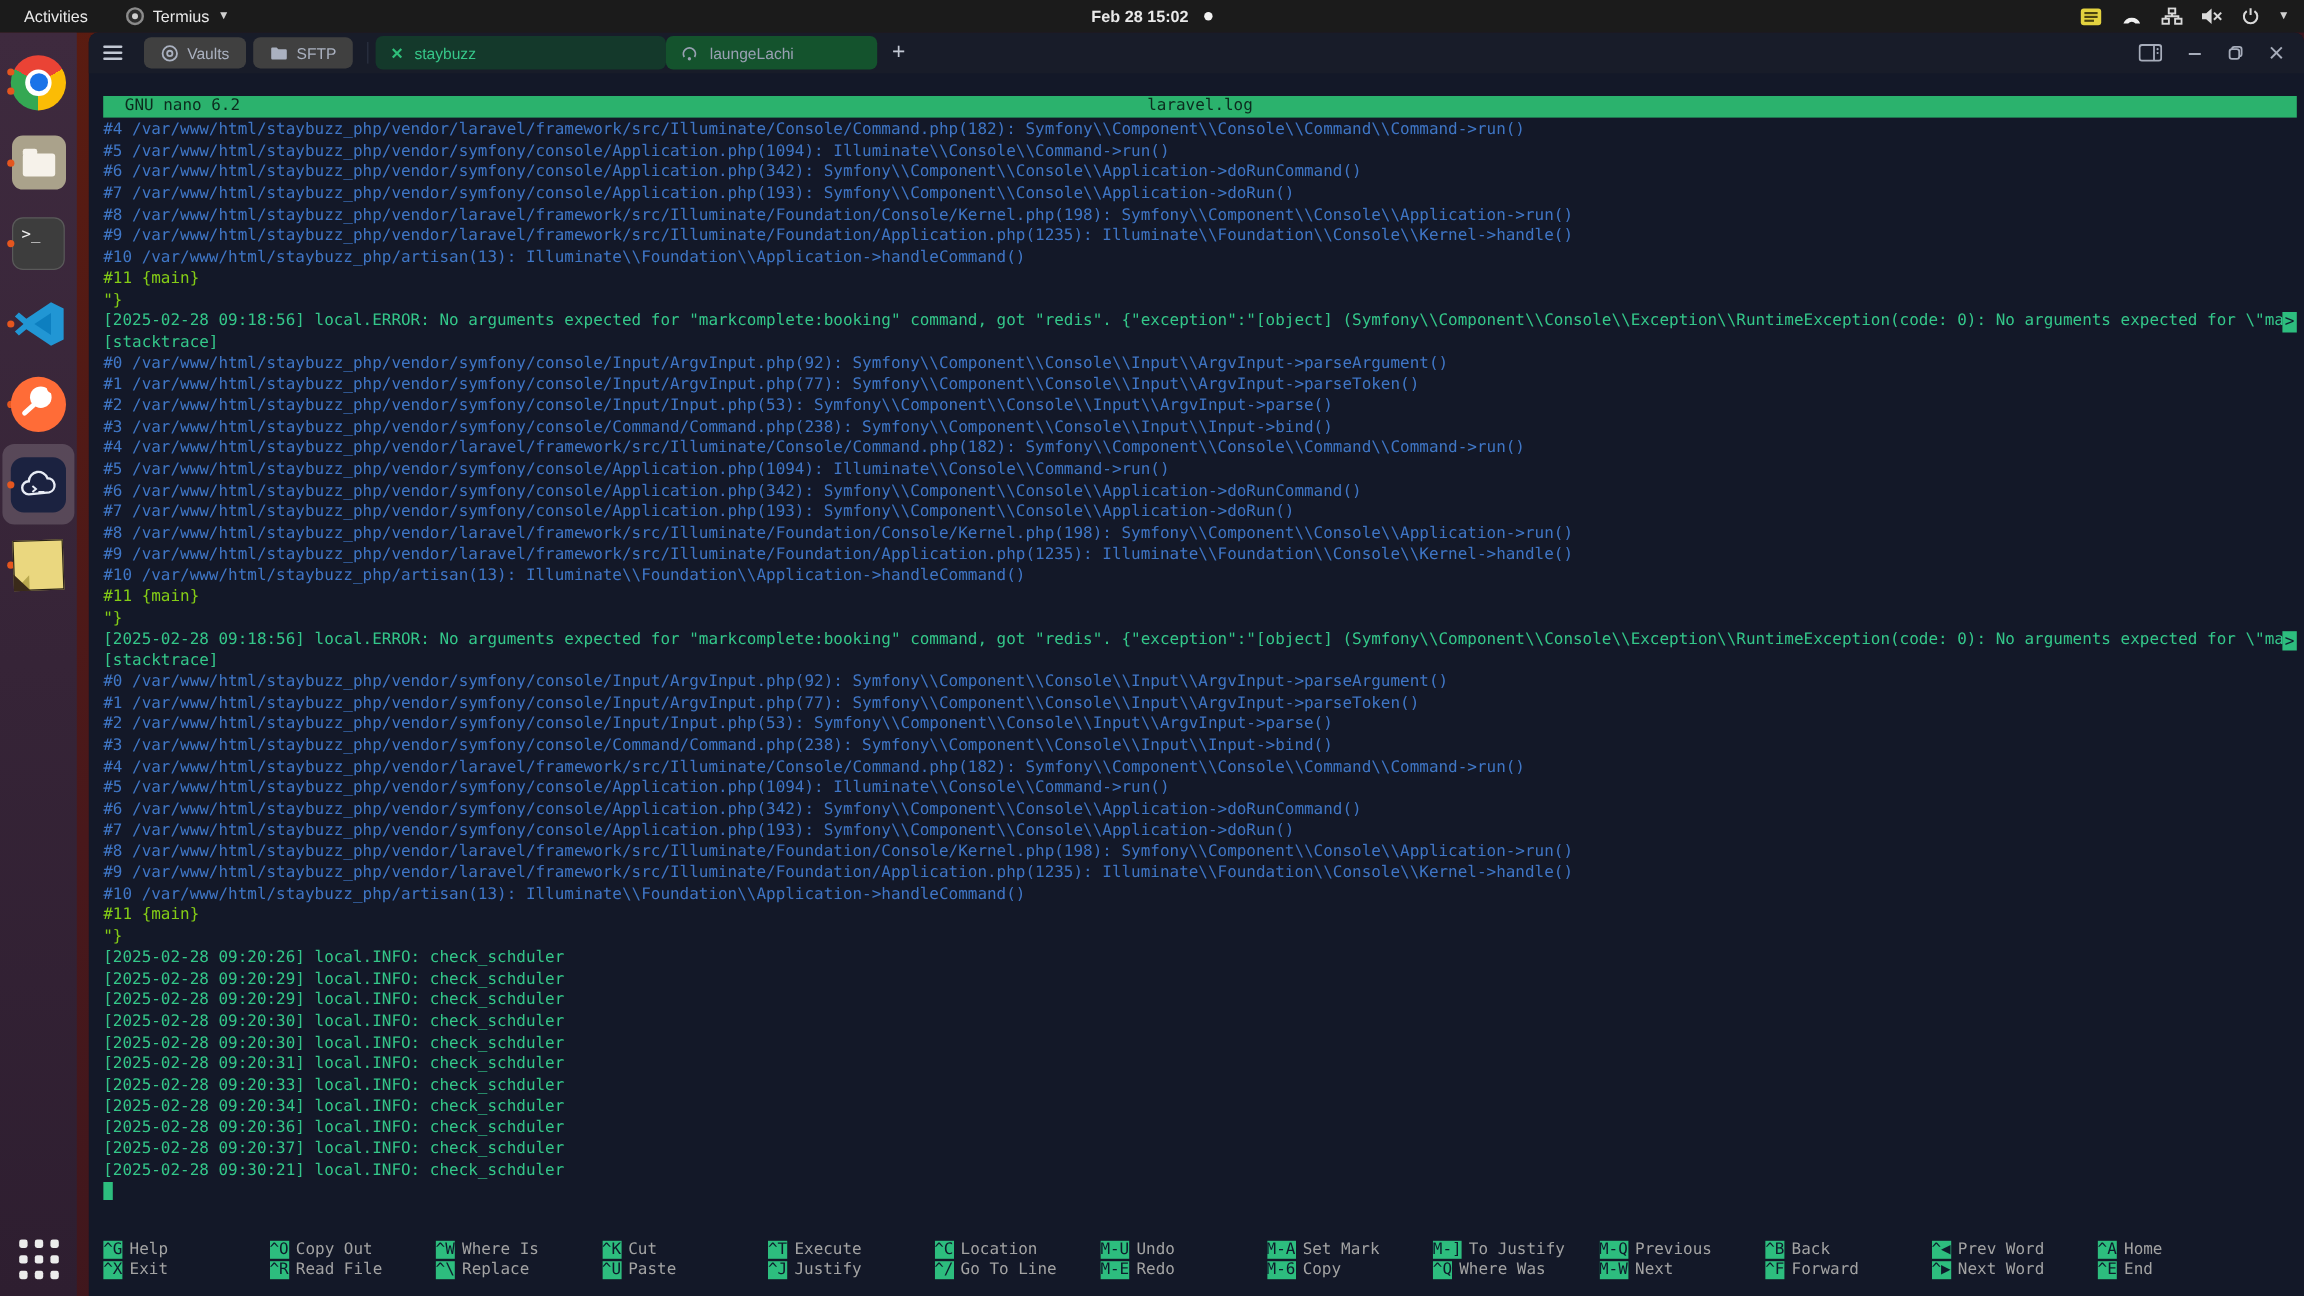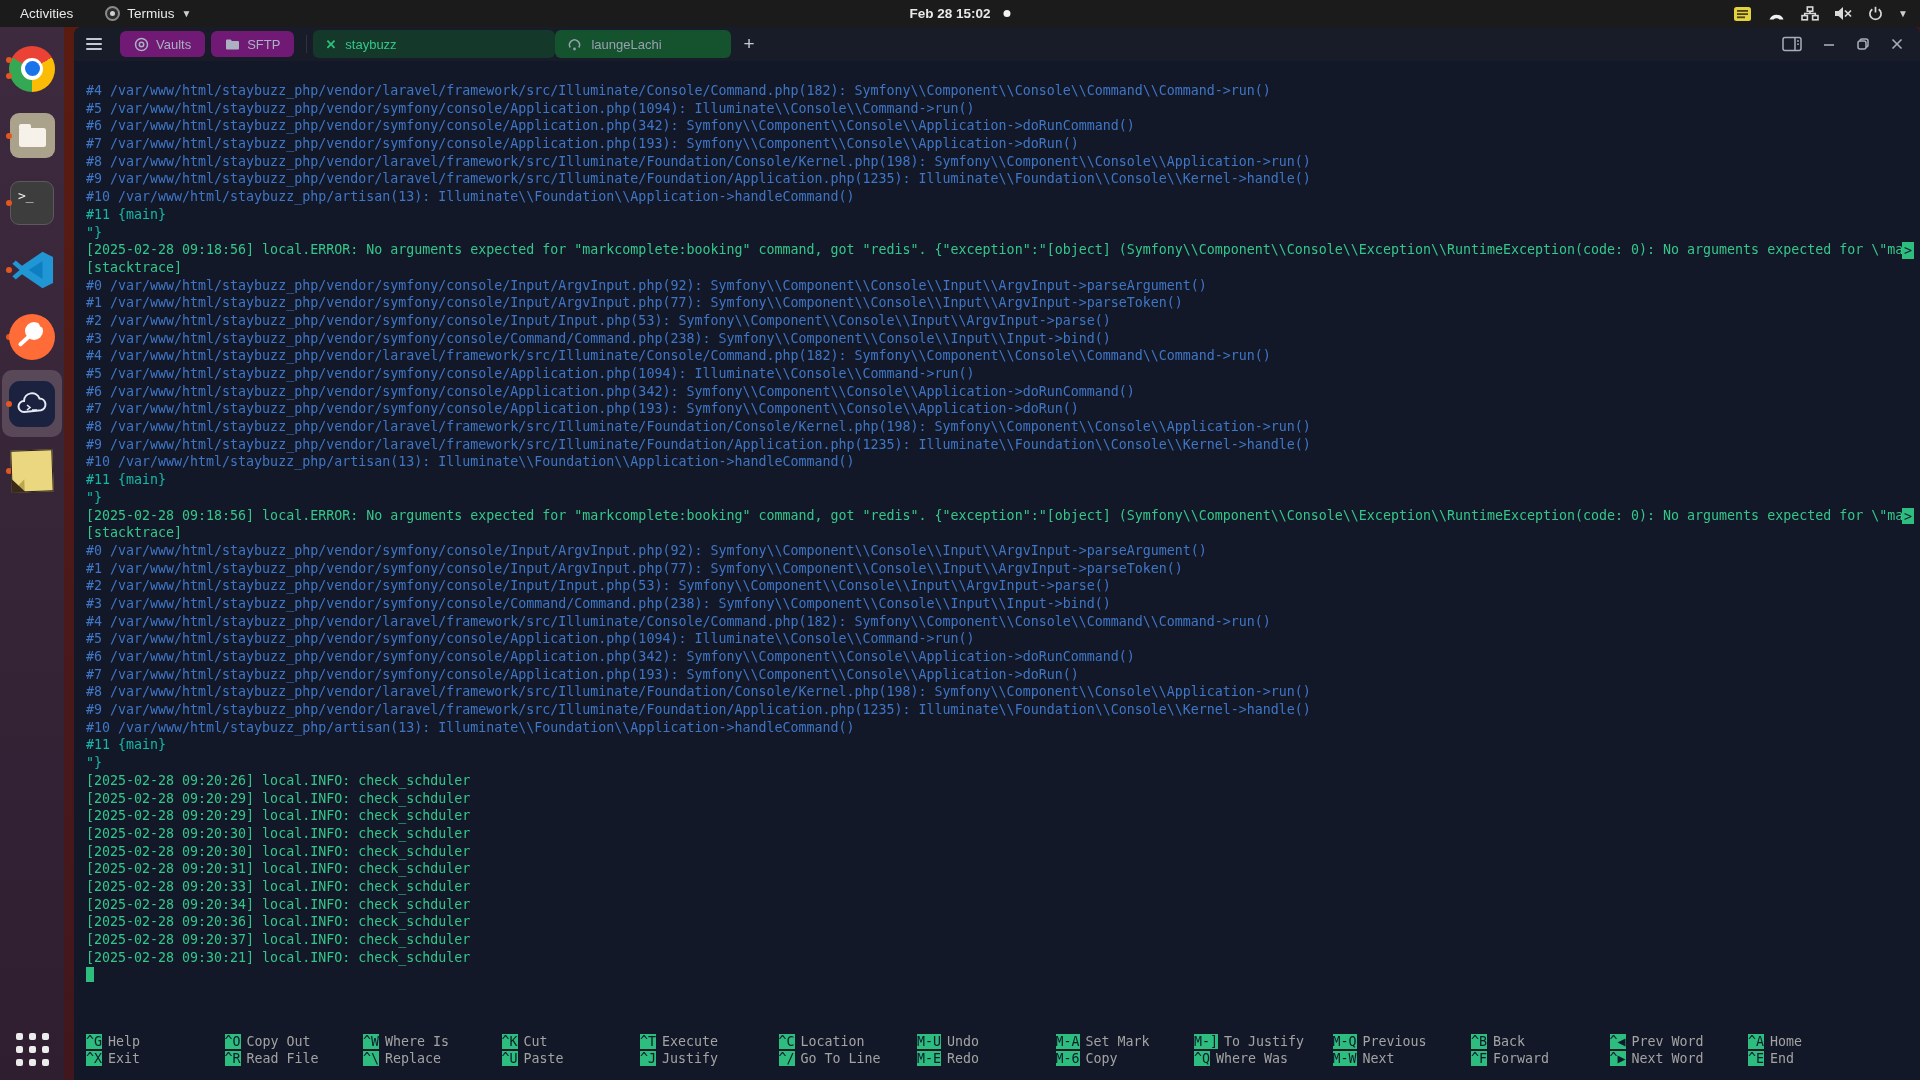--- a/index.html
+++ b/index.html
@@ -51,41 +51,41 @@
   .sticky::before{content:"";position:absolute;left:0;bottom:0;border-style:solid;border-width:0 0 12px 12px;
                  border-color:transparent transparent #b9a84f transparent}
   .appgrid{margin-top:auto;margin-bottom:14px;display:grid;grid-template-columns:repeat(3,7px);grid-gap:6px}
   .appgrid span{width:7px;height:7px;background:#ececec;border-radius:2px}
 
   
   .window{position:absolute;left:74px;top:0;width:1846px;height:1053px;background:#131828;display:flex;flex-direction:column;border-radius:8px 8px 0 0}
   .tabbar{height:34px;background:#181c29;display:flex;align-items:center;padding-left:12px;border-radius:8px 8px 0 0}
   .hamburger{width:22px;height:20px;display:flex;flex-direction:column;justify-content:center;gap:3px;margin-right:12px;cursor:pointer}
   .hamburger span{display:block;width:16px;height:2px;background:#c2c8d4;border-radius:1px}
-  .pill{height:26px;border-radius:6px;background:#701a75;color:#aab1c0;font-size:13px;display:flex;align-items:center;gap:7px;padding:0 14px;margin-right:6px;cursor:pointer}
+  .pill{height:26px;border-radius:6px;background:#404040;color:#aab1c0;font-size:13px;display:flex;align-items:center;gap:7px;padding:0 14px;margin-right:6px;cursor:pointer}
   .tab-sep{width:1px;height:18px;background:#2c3242;margin:0 6px}
   .tab{height:28px;border-radius:6px;font-size:13px;display:flex;align-items:center;gap:9px;padding:0 12px;cursor:pointer}
   .tab.active{width:242px;background:#14392b;color:#36c689}
   .tab.active .x{color:#2fbf7a;font-size:13px;font-weight:700}
   .tab.idle{width:176px;background:#14532d;color:#98a0b2}
   .newtab{color:#c2c8d4;font-size:19px;margin-left:12px;cursor:pointer}
   .wctrls{margin-left:auto;display:flex;align-items:center;gap:20px;padding-right:16px;color:#a7adbb}
   .wctrls svg{display:block}
 
   
   .terminal{flex:1;display:flex;flex-direction:column;padding:19px 0 12px 12px;
             font-family:"DejaVu Sans Mono",monospace;font-size:13.3px;line-height:17.7px;overflow:hidden}
   .nano-bar{height:18px;background:#2bb26d;color:#0c2b1e;position:relative;margin-right:6px;flex:0 0 auto}
   .nano-left{position:absolute;left:18px;top:0}
   .nano-file{position:absolute;left:0;right:0;top:0;text-align:center}
   .lines{margin-top:2px;white-space:pre;flex:0 0 auto}
   .tl{height:17.7px;position:relative;overflow:hidden;padding-right:12px}
   .c-blue{color:#3f76c6}
   .c-green{color:#34c78a}
-  .c-white{color:#14b8a6}
+  .c-white{color:#84cc16}
   .cont{position:absolute;right:6px;top:1px;background:#2dbd7e;color:#0e1a2b;padding:0 2px}
   .cursor{display:inline-block;width:8px;height:15px;background:#2dbd7e;vertical-align:text-bottom}
   .shortcuts{margin-top:auto;display:flex;flex:0 0 auto}
   .sc-col{width:138.5px;flex:0 0 auto}
   .sc-item{height:17.7px;white-space:pre;overflow:hidden}
   .sc-key{background:#2dbd7e;color:#0e1a2b}
   .sc-lbl{color:#a3a3a3;margin-left:6px}
 </style>
 </head>
 <body>
@@ -251,20 +251,24 @@
             <rect x="2" y="4" width="8" height="8" rx="2" fill="#181c29"></rect>
           </svg>
         <svg width="14" height="14" viewBox="0 0 14 14" stroke="#a7adbb" stroke-width="1.6">
             <line x1="2.5" y1="2.5" x2="11.5" y2="11.5"></line>
             <line x1="11.5" y1="2.5" x2="2.5" y2="11.5"></line>
           </svg>
       </div>
     </div>
 
     <div class="terminal">
+      <div class="nano-bar">
+        <span class="nano-left">GNU nano 6.2</span>
+        <span class="nano-file">laravel.log</span>
+      </div>
       <div class="lines"><div class="tl c-blue">#4 /var/www/html/staybuzz_php/vendor/laravel/framework/src/Illuminate/Console/Command.php(182): Symfony\\Component\\Console\\Command\\Command-&gt;run()</div><div class="tl c-blue">#5 /var/www/html/staybuzz_php/vendor/symfony/console/Application.php(1094): Illuminate\\Console\\Command-&gt;run()</div><div class="tl c-blue">#6 /var/www/html/staybuzz_php/vendor/symfony/console/Application.php(342): Symfony\\Component\\Console\\Application-&gt;doRunCommand()</div><div class="tl c-blue">#7 /var/www/html/staybuzz_php/vendor/symfony/console/Application.php(193): Symfony\\Component\\Console\\Application-&gt;doRun()</div><div class="tl c-blue">#8 /var/www/html/staybuzz_php/vendor/laravel/framework/src/Illuminate/Foundation/Console/Kernel.php(198): Symfony\\Component\\Console\\Application-&gt;run()</div><div class="tl c-blue">#9 /var/www/html/staybuzz_php/vendor/laravel/framework/src/Illuminate/Foundation/Application.php(1235): Illuminate\\Foundation\\Console\\Kernel-&gt;handle()</div><div class="tl c-blue">#10 /var/www/html/staybuzz_php/artisan(13): Illuminate\\Foundation\\Application-&gt;handleCommand()</div><div class="tl c-white">#11 {main}</div><div class="tl c-white">"}</div><div class="tl c-green">[2025-02-28 09:18:56] local.ERROR: No arguments expected for "markcomplete:booking" command, got "redis". {"exception":"[object] (Symfony\\Component\\Console\\Exception\\RuntimeException(code: 0): No arguments expected for \"ma<span class="cont">&gt;</span></div><div class="tl c-green">[stacktrace]</div><div class="tl c-blue">#0 /var/www/html/staybuzz_php/vendor/symfony/console/Input/ArgvInput.php(92): Symfony\\Component\\Console\\Input\\ArgvInput-&gt;parseArgument()</div><div class="tl c-blue">#1 /var/www/html/staybuzz_php/vendor/symfony/console/Input/ArgvInput.php(77): Symfony\\Component\\Console\\Input\\ArgvInput-&gt;parseToken()</div><div class="tl c-blue">#2 /var/www/html/staybuzz_php/vendor/symfony/console/Input/Input.php(53): Symfony\\Component\\Console\\Input\\ArgvInput-&gt;parse()</div><div class="tl c-blue">#3 /var/www/html/staybuzz_php/vendor/symfony/console/Command/Command.php(238): Symfony\\Component\\Console\\Input\\Input-&gt;bind()</div><div class="tl c-blue">#4 /var/www/html/staybuzz_php/vendor/laravel/framework/src/Illuminate/Console/Command.php(182): Symfony\\Component\\Console\\Command\\Command-&gt;run()</div><div class="tl c-blue">#5 /var/www/html/staybuzz_php/vendor/symfony/console/Application.php(1094): Illuminate\\Console\\Command-&gt;run()</div><div class="tl c-blue">#6 /var/www/html/staybuzz_php/vendor/symfony/console/Application.php(342): Symfony\\Component\\Console\\Application-&gt;doRunCommand()</div><div class="tl c-blue">#7 /var/www/html/staybuzz_php/vendor/symfony/console/Application.php(193): Symfony\\Component\\Console\\Application-&gt;doRun()</div><div class="tl c-blue">#8 /var/www/html/staybuzz_php/vendor/laravel/framework/src/Illuminate/Foundation/Console/Kernel.php(198): Symfony\\Component\\Console\\Application-&gt;run()</div><div class="tl c-blue">#9 /var/www/html/staybuzz_php/vendor/laravel/framework/src/Illuminate/Foundation/Application.php(1235): Illuminate\\Foundation\\Console\\Kernel-&gt;handle()</div><div class="tl c-blue">#10 /var/www/html/staybuzz_php/artisan(13): Illuminate\\Foundation\\Application-&gt;handleCommand()</div><div class="tl c-white">#11 {main}</div><div class="tl c-white">"}</div><div class="tl c-green">[2025-02-28 09:18:56] local.ERROR: No arguments expected for "markcomplete:booking" command, got "redis". {"exception":"[object] (Symfony\\Component\\Console\\Exception\\RuntimeException(code: 0): No arguments expected for \"ma<span class="cont">&gt;</span></div><div class="tl c-green">[stacktrace]</div><div class="tl c-blue">#0 /var/www/html/staybuzz_php/vendor/symfony/console/Input/ArgvInput.php(92): Symfony\\Component\\Console\\Input\\ArgvInput-&gt;parseArgument()</div><div class="tl c-blue">#1 /var/www/html/staybuzz_php/vendor/symfony/console/Input/ArgvInput.php(77): Symfony\\Component\\Console\\Input\\ArgvInput-&gt;parseToken()</div><div class="tl c-blue">#2 /var/www/html/staybuzz_php/vendor/symfony/console/Input/Input.php(53): Symfony\\Component\\Console\\Input\\ArgvInput-&gt;parse()</div><div class="tl c-blue">#3 /var/www/html/staybuzz_php/vendor/symfony/console/Command/Command.php(238): Symfony\\Component\\Console\\Input\\Input-&gt;bind()</div><div class="tl c-blue">#4 /var/www/html/staybuzz_php/vendor/laravel/framework/src/Illuminate/Console/Command.php(182): Symfony\\Component\\Console\\Command\\Command-&gt;run()</div><div class="tl c-blue">#5 /var/www/html/staybuzz_php/vendor/symfony/console/Application.php(1094): Illuminate\\Console\\Command-&gt;run()</div><div class="tl c-blue">#6 /var/www/html/staybuzz_php/vendor/symfony/console/Application.php(342): Symfony\\Component\\Console\\Application-&gt;doRunCommand()</div><div class="tl c-blue">#7 /var/www/html/staybuzz_php/vendor/symfony/console/Application.php(193): Symfony\\Component\\Console\\Application-&gt;doRun()</div><div class="tl c-blue">#8 /var/www/html/staybuzz_php/vendor/laravel/framework/src/Illuminate/Foundation/Console/Kernel.php(198): Symfony\\Component\\Console\\Application-&gt;run()</div><div class="tl c-blue">#9 /var/www/html/staybuzz_php/vendor/laravel/framework/src/Illuminate/Foundation/Application.php(1235): Illuminate\\Foundation\\Console\\Kernel-&gt;handle()</div><div class="tl c-blue">#10 /var/www/html/staybuzz_php/artisan(13): Illuminate\\Foundation\\Application-&gt;handleCommand()</div><div class="tl c-white">#11 {main}</div><div class="tl c-white">"}</div><div class="tl c-green">[2025-02-28 09:20:26] local.INFO: check_schduler</div><div class="tl c-green">[2025-02-28 09:20:29] local.INFO: check_schduler</div><div class="tl c-green">[2025-02-28 09:20:29] local.INFO: check_schduler</div><div class="tl c-green">[2025-02-28 09:20:30] local.INFO: check_schduler</div><div class="tl c-green">[2025-02-28 09:20:30] local.INFO: check_schduler</div><div class="tl c-green">[2025-02-28 09:20:31] local.INFO: check_schduler</div><div class="tl c-green">[2025-02-28 09:20:33] local.INFO: check_schduler</div><div class="tl c-green">[2025-02-28 09:20:34] local.INFO: check_schduler</div><div class="tl c-green">[2025-02-28 09:20:36] local.INFO: check_schduler</div><div class="tl c-green">[2025-02-28 09:20:37] local.INFO: check_schduler</div><div class="tl c-green">[2025-02-28 09:30:21] local.INFO: check_schduler</div><div class="tl c-white"><span class="cursor"></span></div></div>
       <div class="shortcuts">
           <div class="sc-col">
             <div class="sc-item"><span class="sc-key">^G</span><span class="sc-lbl">Help</span></div>
             <div class="sc-item"><span class="sc-key">^X</span><span class="sc-lbl">Exit</span></div>
           </div>
           <div class="sc-col">
             <div class="sc-item"><span class="sc-key">^O</span><span class="sc-lbl">Copy Out</span></div>
             <div class="sc-item"><span class="sc-key">^R</span><span class="sc-lbl">Read File</span></div>
           </div>

